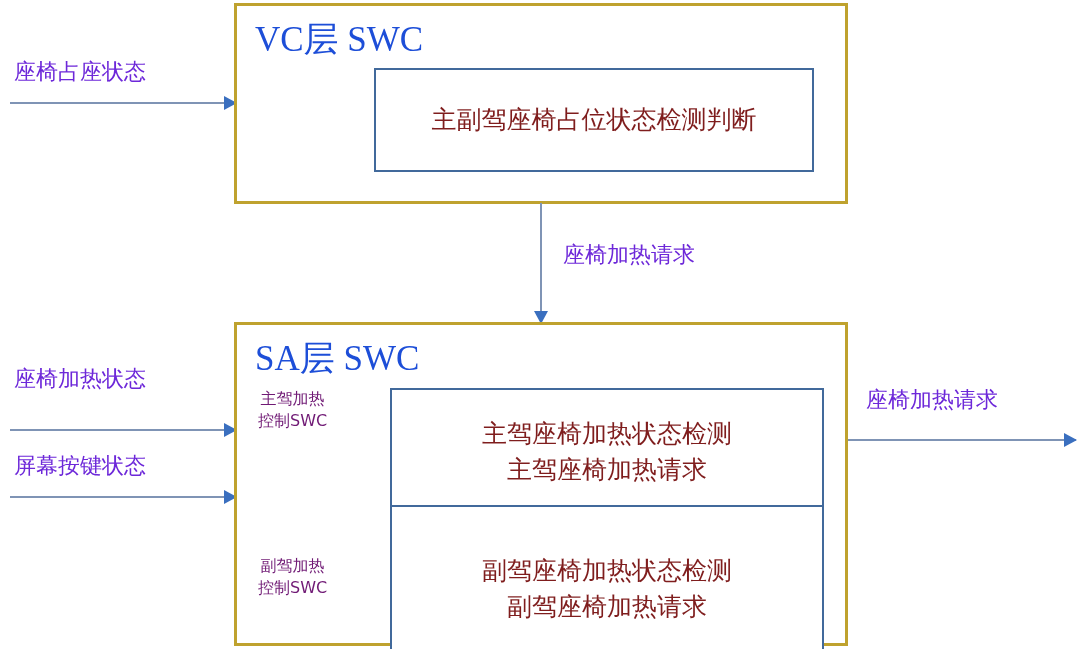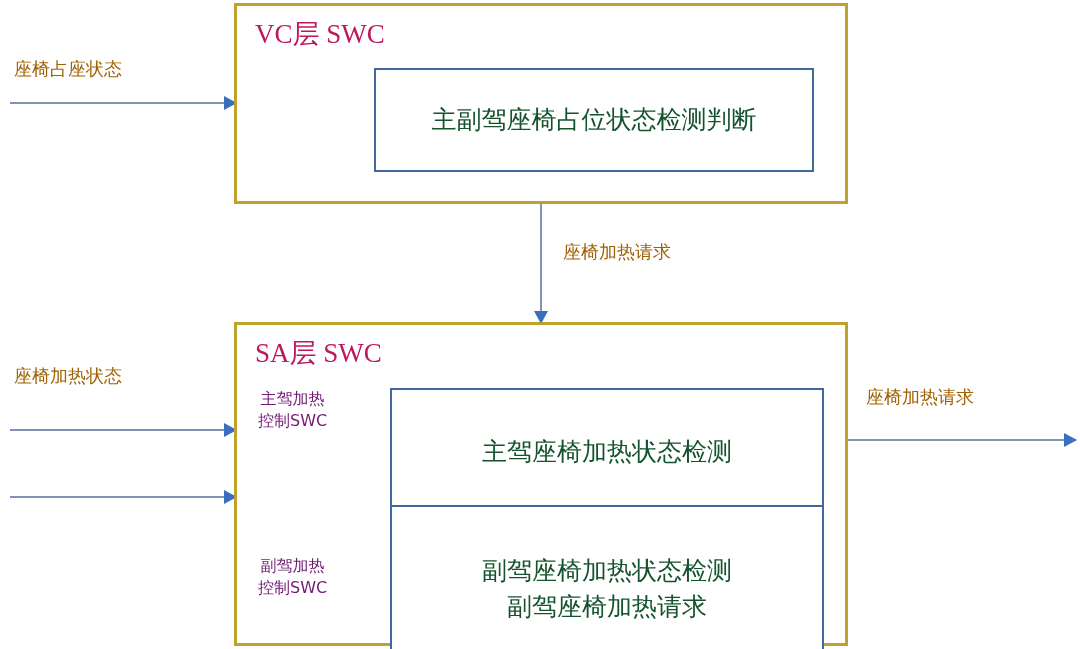--- a/index.html
+++ b/index.html
@@ -22,22 +22,22 @@
     border: 3px solid #bfa22e;
     background: #ffffff;
     box-sizing: border-box;
   }
   #vc-layer-box { left: 234px; top: 3px;   width: 614px; height: 201px; }
   #sa-layer-box { left: 234px; top: 322px; width: 614px; height: 324px; }
 
   .swc-title {
     position: absolute;
     font-family: "Liberation Serif", "DejaVu Serif", serif;
-    font-size: 27px;
-    color: #be185d;
+    font-size: 35px;
+    color: #1d4ed8;
     white-space: nowrap;
     letter-spacing: 0px;
   }
   #vc-layer-title { left: 18px; top: 10px; }
   #sa-layer-title { left: 18px; top: 10px; }
 
   
   .fn-box {
     position: absolute;
     border: 2px solid #41699b;
@@ -54,21 +54,21 @@
   #driver-fn-box {
     left: 390px; top: 388px; width: 434px; height: 128px;
   }
   #passenger-fn-box {
     left: 390px; top: 505px; width: 434px; height: 168px;
   }
 
   .fn-line {
     font-family: "DejaVu Sans", "Liberation Sans", sans-serif;
     font-size: 25px;
-    color: #14532d;
+    color: #7f1d1d;
     white-space: nowrap;
     line-height: 1.45;
   }
   #vc-detect-box .fn-line { font-size: 25px; }
 
   
   .sub-swc-label {
     position: absolute;
     font-family: "DejaVu Sans", "Liberation Sans", sans-serif;
     font-size: 16px;
@@ -115,41 +115,42 @@
   #arrow-seat-occupancy { left: 10px;  top: 102px; width: 226px; }
   #arrow-seat-heat-state{ left: 10px;  top: 429px; width: 226px; }
   #arrow-screen-key     { left: 10px;  top: 496px; width: 226px; }
   #arrow-heat-request-out { left: 848px; top: 439px; width: 228px; }
   #arrow-heat-request-down { left: 540px; top: 203px; height: 120px; }
 
   
   .signal-label {
     position: absolute;
     font-family: "DejaVu Sans", "Liberation Sans", sans-serif;
-    font-size: 18px;
-    color: #a16207;
+    font-size: 22px;
+    color: #6d28d9;
     white-space: nowrap;
   }
   #label-seat-occupancy  { left: 14px;  top: 57px;  }
   #label-seat-heat-state { left: 14px;  top: 364px; }
   #label-screen-key      { left: 14px;  top: 451px; }
   #label-heat-request-mid{ left: 563px; top: 240px; }
   #label-heat-request-out{ left: 866px; top: 385px; }
 </style>
 </head>
 <body>
 
 <div id="canvas">
 
   <div class="signal-label" id="label-seat-occupancy">座椅占座状态</div>
   <div class="arrow-h" id="arrow-seat-occupancy"></div>
 
   <div class="signal-label" id="label-seat-heat-state">座椅加热状态</div>
   <div class="arrow-h" id="arrow-seat-heat-state"></div>
 
+  <div class="signal-label" id="label-screen-key">屏幕按键状态</div>
   <div class="arrow-h" id="arrow-screen-key"></div>
 
   <div class="swc-box" id="vc-layer-box">
     <div class="swc-title" id="vc-layer-title">VC层 SWC</div>
   </div>
 
   <div class="fn-box" id="vc-detect-box">
     <div class="fn-line">主副驾座椅占位状态检测判断</div>
   </div>
 
@@ -165,20 +166,21 @@
     <div>控制SWC</div>
   </div>
 
   <div class="sub-swc-label" id="passenger-swc-label">
     <div>副驾加热</div>
     <div>控制SWC</div>
   </div>
 
   <div class="fn-box" id="driver-fn-box">
     <div class="fn-line">主驾座椅加热状态检测</div>
+    <div class="fn-line">主驾座椅加热请求</div>
   </div>
 
   <div class="fn-box" id="passenger-fn-box">
     <div class="fn-line">副驾座椅加热状态检测</div>
     <div class="fn-line">副驾座椅加热请求</div>
   </div>
 
   <div class="signal-label" id="label-heat-request-out">座椅加热请求</div>
   <div class="arrow-h" id="arrow-heat-request-out"></div>
 

